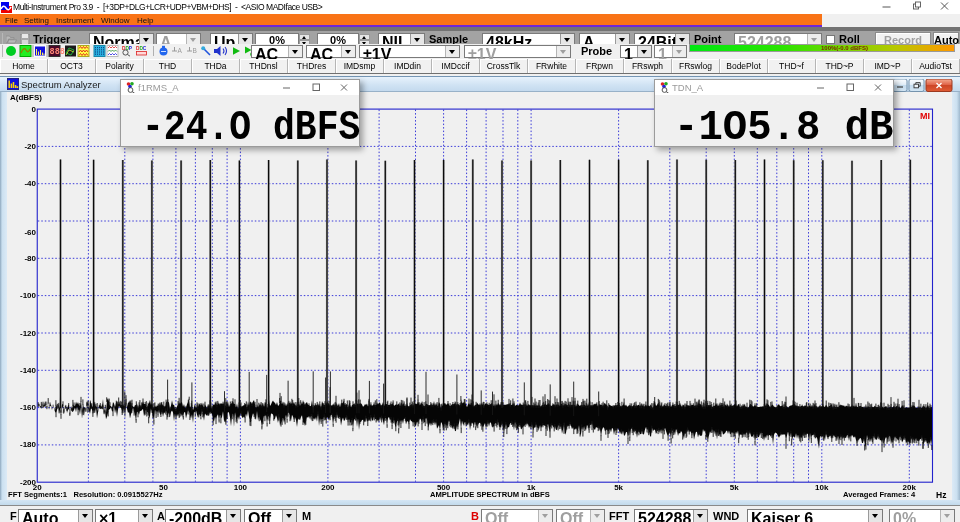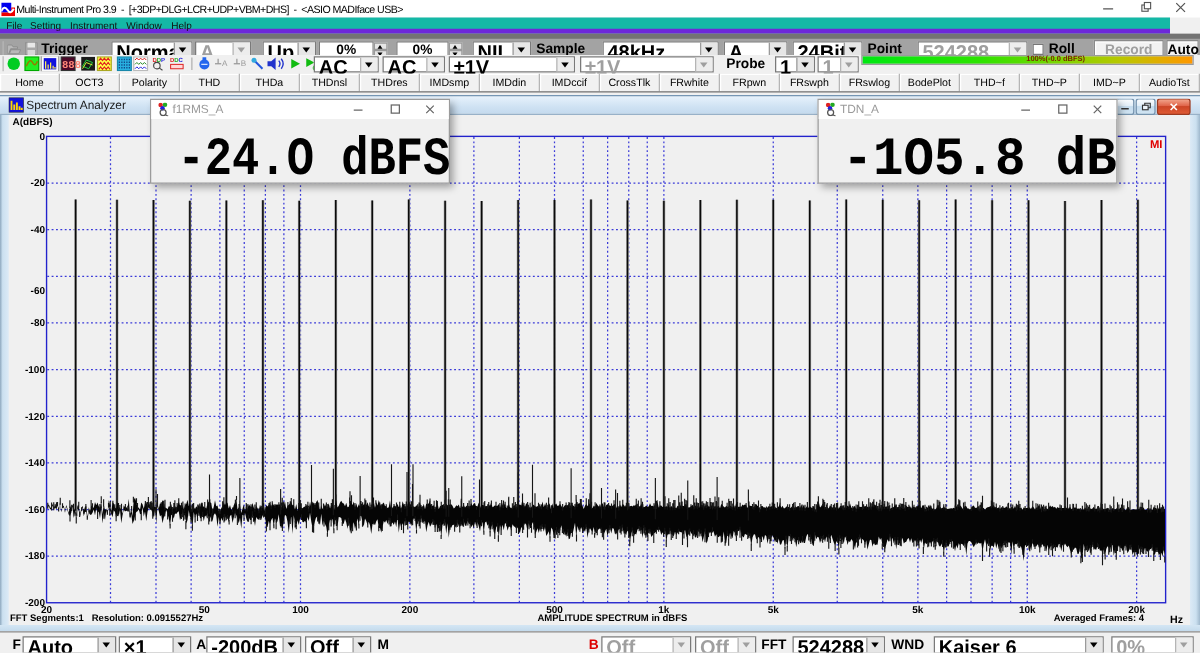--- a/index.html
+++ b/index.html
@@ -1,20 +1,20 @@
 <!DOCTYPE html>
 <html><head><meta charset="utf-8">
 <style>
 *{margin:0;padding:0;box-sizing:border-box}
 html,body{width:960px;height:522px;overflow:hidden}
 body{font-family:"Liberation Sans",sans-serif;background:#f0f0f0;position:relative}
 .ab{position:absolute}
 #titlebar{left:0;top:0;width:960px;height:14px;background:#fff}
 #titlebar .tt{position:absolute;left:13px;top:2px;font-size:8.5px;letter-spacing:-0.45px;color:#000;white-space:pre}
-#menubar{left:0;top:14px;width:936px;height:13px;background:#14b8a6;border-bottom:4px solid #6d28d9}
+#menubar{left:0;top:14px;width:822px;height:13px;background:#f97316;border-bottom:2px solid #6d28d9}
 #menubar span{position:absolute;top:2px;font-size:8px;color:#111}
 #tb1{left:0;top:27px;width:960px;height:17px;background:#a3a3a3;border-top:4px solid #737373}
 #tb2{left:0;top:44px;width:960px;height:14px;background:#f0f0f0}
 #tb3{left:0;top:59px;width:772px;height:14px;background:#f0f0f0}
 .lbl{position:absolute;font-size:11px;font-weight:bold;color:#000}
 .cb{position:absolute;background:#fff;border:1px solid #7a7a7a;font-size:16px;font-weight:bold;color:#000}
 .cb .t{position:absolute;left:3px;top:0px;white-space:nowrap}
 .cb .ar{position:absolute;right:0;top:0;bottom:0;width:14px;background:#e6e6e6;border-left:1px solid #9a9a9a}
 .cb .ar i{position:absolute;left:3px;top:4px;border:3.5px solid transparent;border-top:4px solid #000;border-bottom:none}
 .cb.gray .t{color:#9f9f9f}

